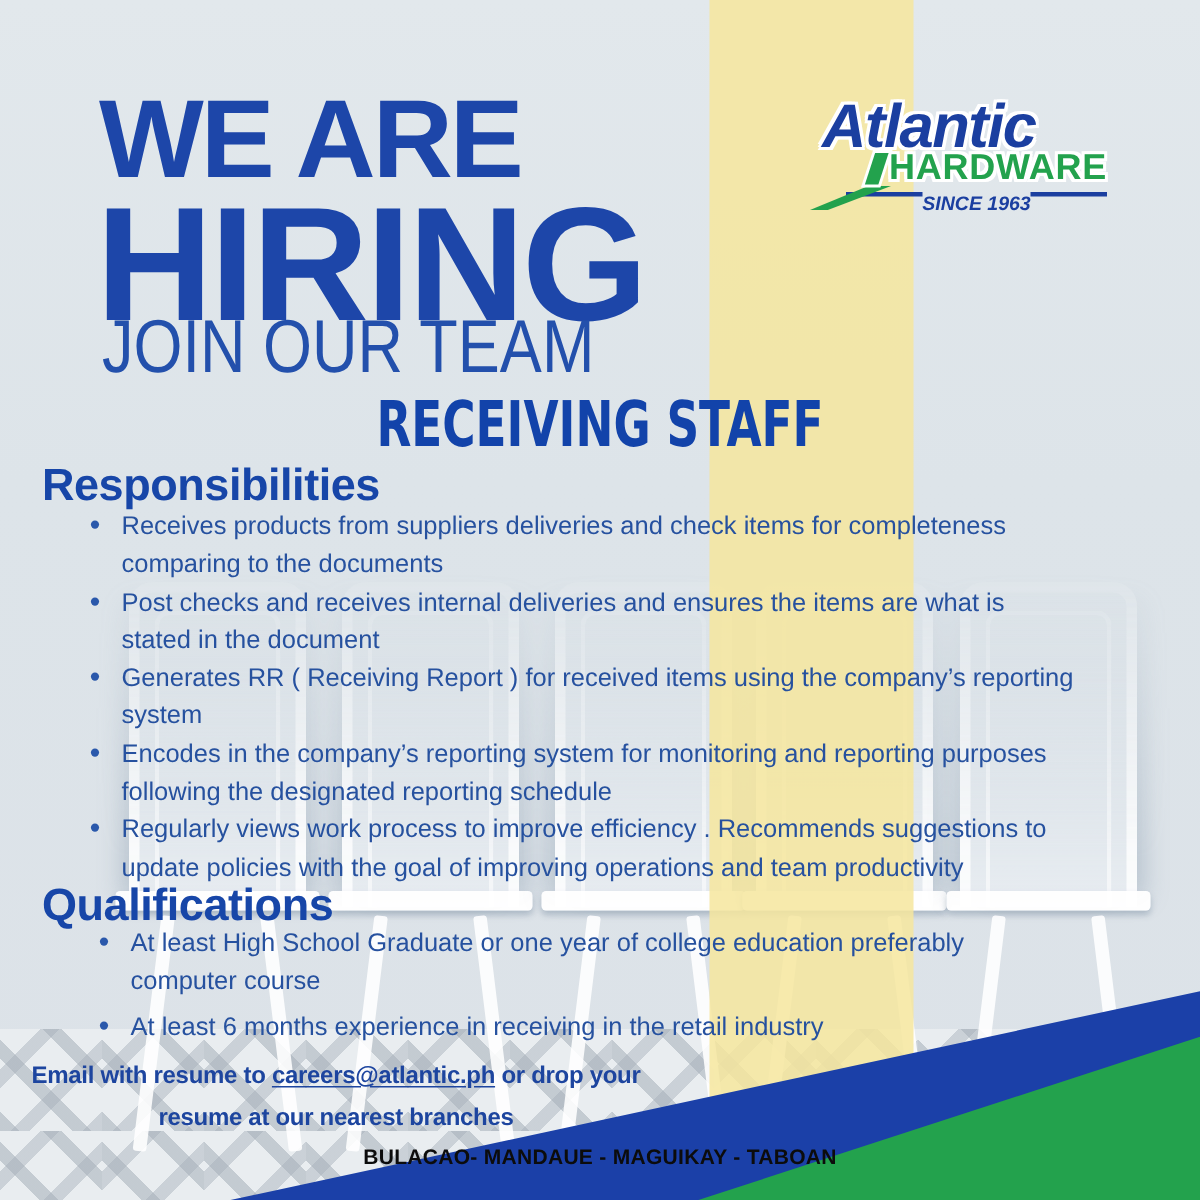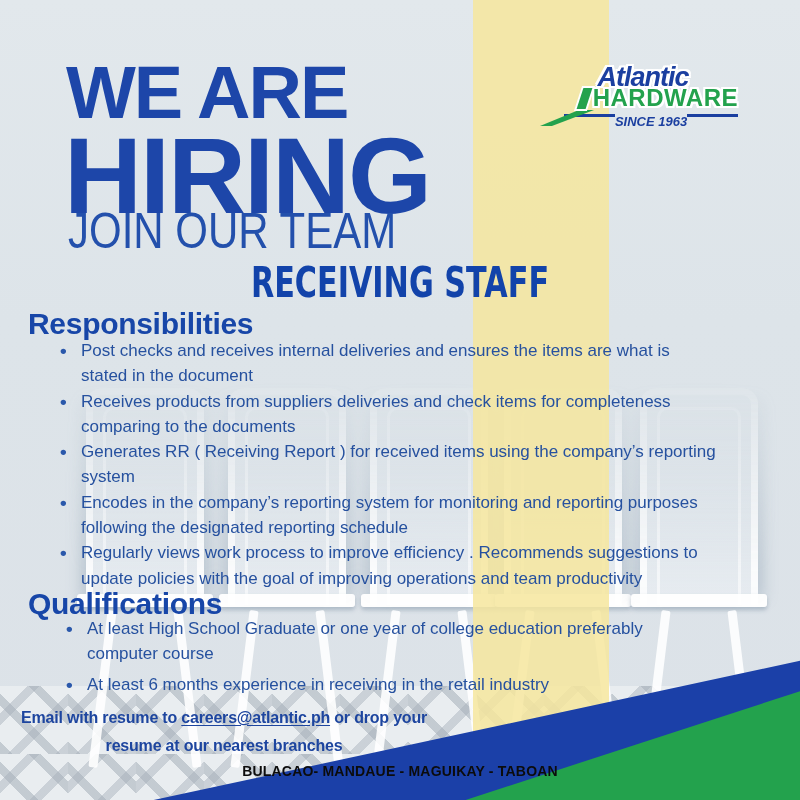--- a/index.html
+++ b/index.html
@@ -60,22 +60,22 @@
   .h-hiring{position:absolute; left:64px; top:122px; z-index:6; font-weight:800; font-size:108px; line-height:1;
         letter-spacing:-2px; color:var(--headline_blue,#1d46a9);}
   .h-join{position:absolute; left:68px; top:206px; z-index:6; font-weight:400; font-size:50px; line-height:1;
         color:#2350ac; transform:scaleX(.84); transform-origin:left;}
   .h-role{position:absolute; left:0; top:262px; width:800px; z-index:6; text-align:center;
         font-family:"DejaVu Sans",sans-serif; font-weight:800; font-size:42px; line-height:1;
         color:#1243aa; transform:scaleX(.72);}
   
   .logo{position:absolute; right:62px; top:64px; width:192px; z-index:6;}
   .logo .brand{
-    position:relative; font-style:italic; font-weight:bold; font-size:27px; line-height:1;
-    color:var(--logo_blue,#1b3fa0); letter-spacing:-1px; text-align:center; padding-left:2px;
+    position:relative; font-style:italic; font-weight:bold; font-size:41px; line-height:1;
+    color:var(--logo_blue,#1b3fa0); letter-spacing:-1px; text-align:left; padding-left:2px;
     text-shadow:-2px 0 0 #fff,2px 0 0 #fff,0 -2px 0 #fff,0 2px 0 #fff,-2px -2px 0 #fff,2px 2px 0 #fff,-2px 2px 0 #fff,2px -2px 0 #fff;
   }
   .logo .swoosh{
     position:absolute; left:-6px; bottom:3px; width:54px; height:16px; background:var(--green,#23a24d);
     clip-path:polygon(0 100%, 72% 0, 100% 0, 22% 100%);
     filter:drop-shadow(0 0 1px #fff);
   }
   .logo .sub{display:flex; align-items:center; margin-top:-5px; padding-left:34px;}
   .logo .a-leg{width:15px; height:21px; background:var(--green,#23a24d); transform:skewX(-18deg); margin-right:4px;
     box-shadow:0 0 0 2px #fff;}
@@ -161,24 +161,24 @@
     </div>
     <div class="since">
       <span class="bar"></span>
       <span class="txt">SINCE 1963</span>
       <span class="bar"></span>
     </div>
   </div>
 
   <div class="sec-h resp">Responsibilities</div>
   <ul class="blist resp">
+    <li>Receives products from suppliers deliveries and check items for completeness
+comparing to the documents</li>
     <li>Post checks and receives internal deliveries and ensures the items are what is
 stated in the document</li>
-    <li>Receives products from suppliers deliveries and check items for completeness
-comparing to the documents</li>
     <li>Generates RR ( Receiving Report ) for received items using the company’s reporting
 system</li>
     <li>Encodes in the company’s reporting system for monitoring and reporting purposes
 following the designated reporting schedule</li>
     <li>Regularly views work process to improve efficiency . Recommends suggestions to
 update policies with the goal of improving operations and team productivity</li>
   </ul>
 
   <div class="sec-h qual">Qualifications</div>
   <ul class="blist qual">

